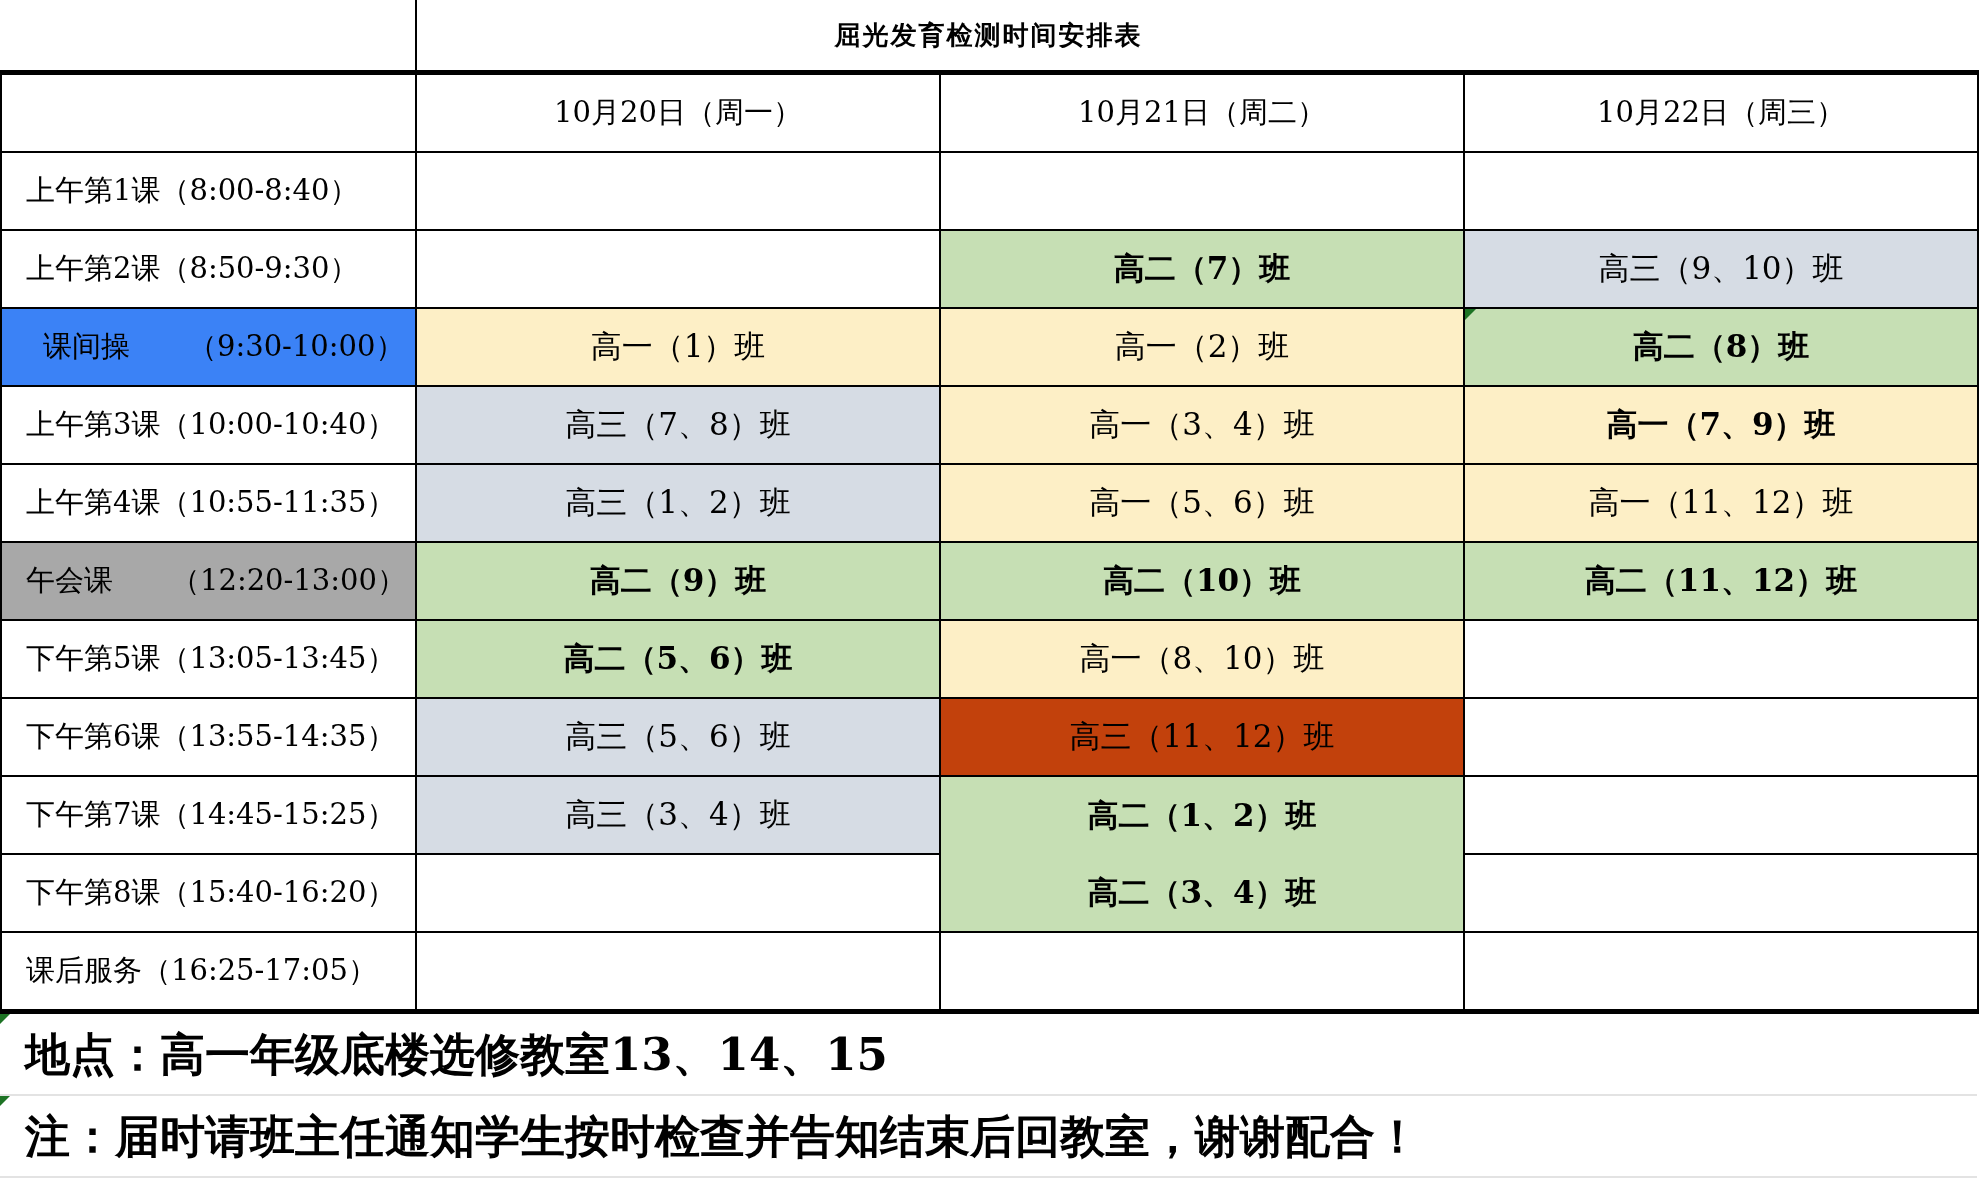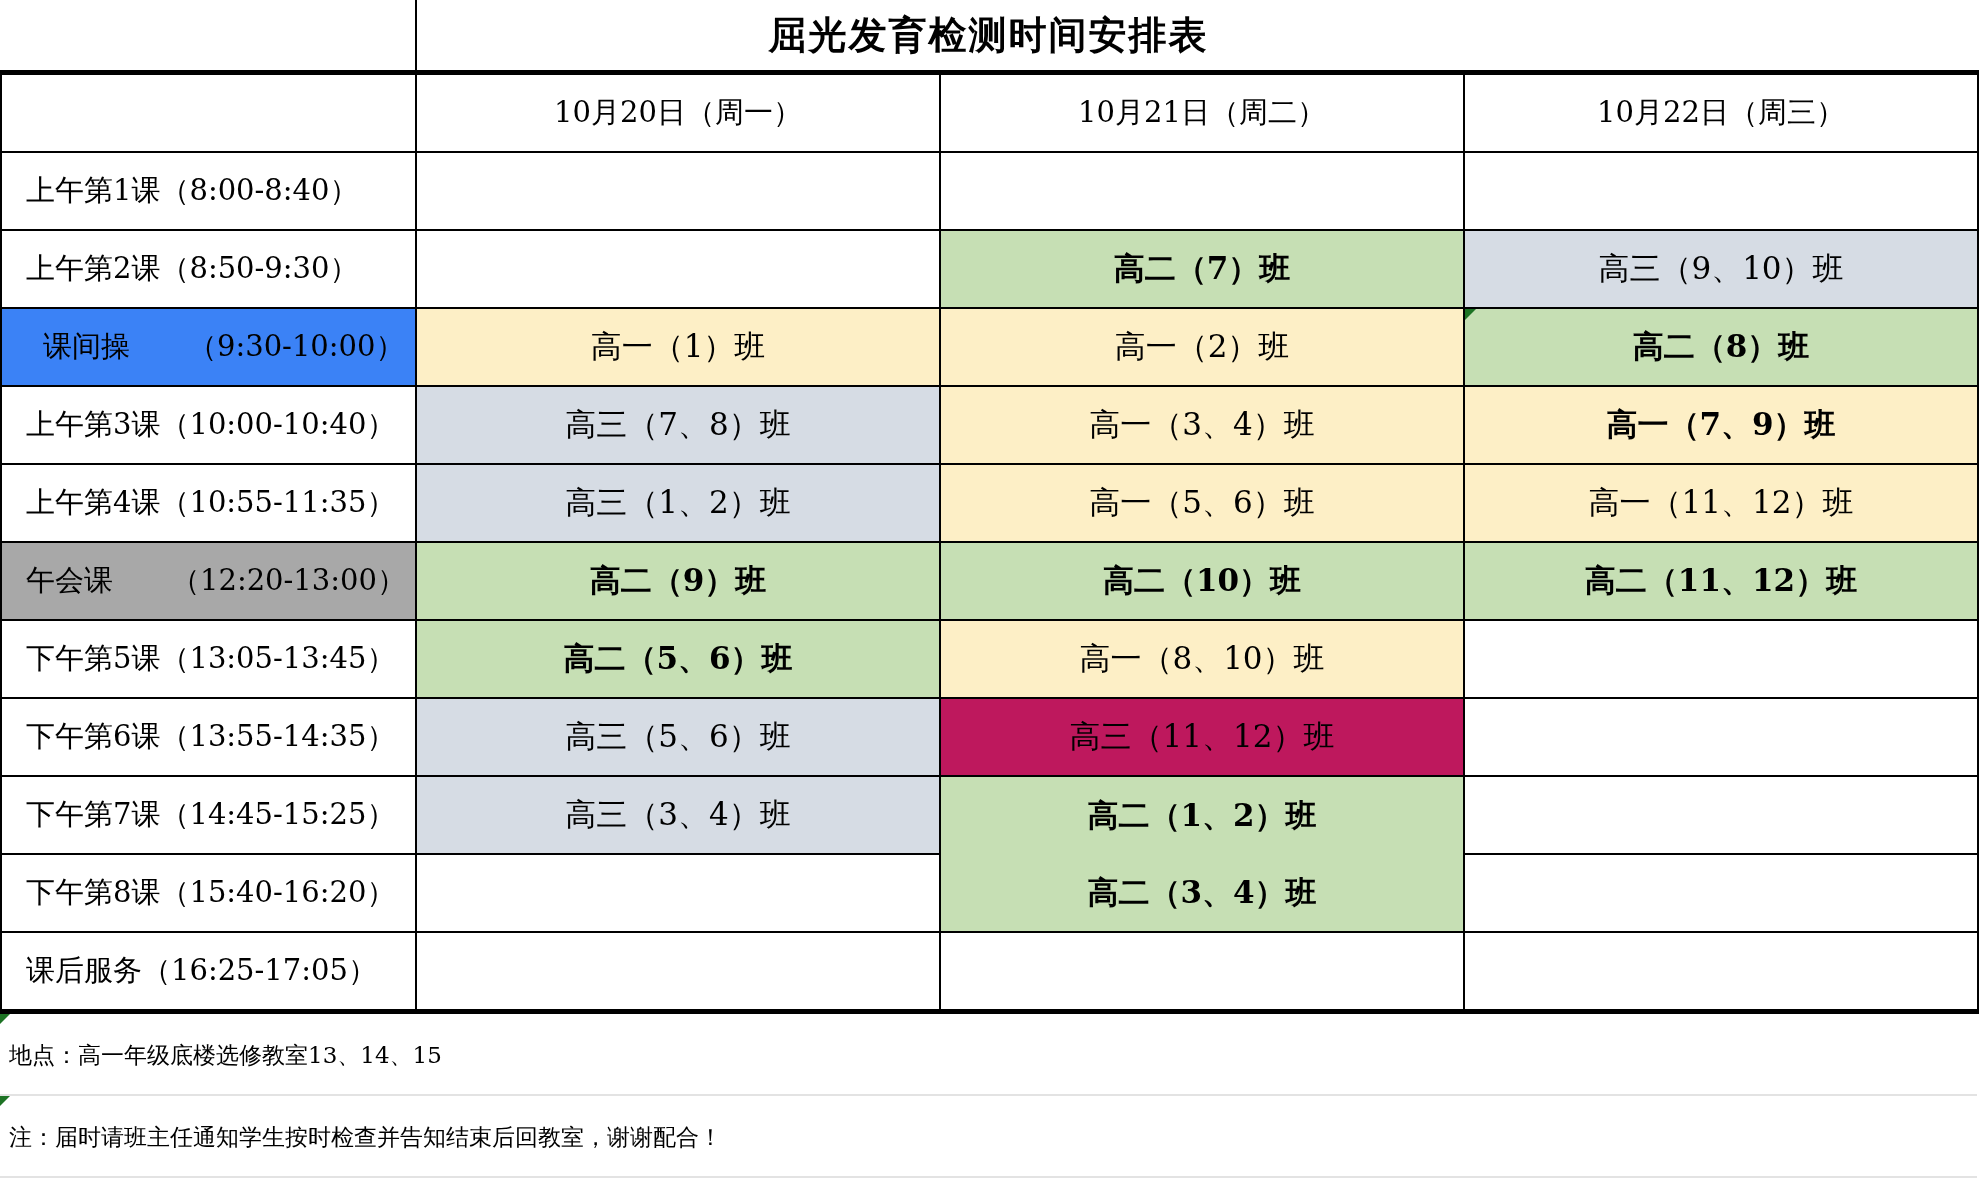--- a/index.html
+++ b/index.html
@@ -3,21 +3,21 @@
 <meta charset="utf-8">
 <style>
   html,body{margin:0;padding:0;}
   body{
     width:1982px;height:1191px;overflow:hidden;background:#ffffff;
     font-family:"DejaVu Serif","Liberation Serif",serif;color:#000;
   }
   
   .title-bar{position:relative;width:1977px;height:70px;}
   .title-bar h1{
-    margin:0;font-size:38px;font-weight:bold;text-align:center;
+    margin:0;font-size:26px;font-weight:bold;text-align:center;
     line-height:70px;letter-spacing:2px;
   }
   .title-divider{position:absolute;left:415px;top:0;width:2px;height:70px;background:#000;}
   
   table.schedule{
     border-collapse:collapse;table-layout:fixed;width:1977px;
     border-top:5px solid #000;border-bottom:5px solid #000;
   }
   .schedule th,.schedule td{
     border:2px solid #000;height:76px;padding:0;overflow:hidden;
@@ -31,22 +31,22 @@
   .schedule td.no-b{border-bottom:none;}
   .schedule td.no-t{border-top:none;text-align:center;}
   
   .corner-flag{
     position:absolute;top:0;left:0;width:0;height:0;
     border-top:11px solid #1d7324;border-right:11px solid transparent;
   }
   
   .footer-row{
     position:relative;width:1977px;height:82px;
-    font-size:23px;font-weight:normal;line-height:82px;
-    padding-left:9px;box-sizing:border-box;
+    font-size:45px;font-weight:bold;line-height:82px;
+    padding-left:25px;box-sizing:border-box;
     border-bottom:2px solid #e3e3e3;
   }
   .footer-row .corner-flag{border-top-width:10px;border-right-width:10px;}
 </style>
 </head>
 <body>
 
 <div class="title-bar">
   <h1>屈光发育检测时间安排表</h1>
   <span class="title-divider"></span>
@@ -112,21 +112,21 @@
   <tr>
     <td class="rowlabel" style="background: rgb(255, 255, 255);">下午第5课（13:05-13:45）</td>
     <td style="background: rgb(198, 223, 180); font-weight: bold;">高二（5、6）班</td>
     <td style="background: rgb(253, 239, 198);">高一（8、10）班</td>
     <td style="background: rgb(255, 255, 255);"></td>
   </tr>
 
   <tr>
     <td class="rowlabel" style="background: rgb(255, 255, 255);">下午第6课（13:55-14:35）</td>
     <td style="background: rgb(214, 220, 228);">高三（5、6）班</td>
-    <td style="background: #be185d; margin-top: 38px;">高三（11、12）班</td>
+    <td style="background: #c2410c; margin-top: 38px;">高三（11、12）班</td>
     <td style="background: rgb(255, 255, 255);"></td>
   </tr>
 
   <tr>
     <td class="rowlabel" style="background: rgb(255, 255, 255);">下午第7课（14:45-15:25）</td>
     <td style="background: rgb(214, 220, 228);">高三（3、4）班</td>
     <td class="no-b" style="background: rgb(198, 223, 180); font-weight: bold;">高二（1、2）班</td>
     <td style="background: rgb(255, 255, 255);"></td>
   </tr>
 

